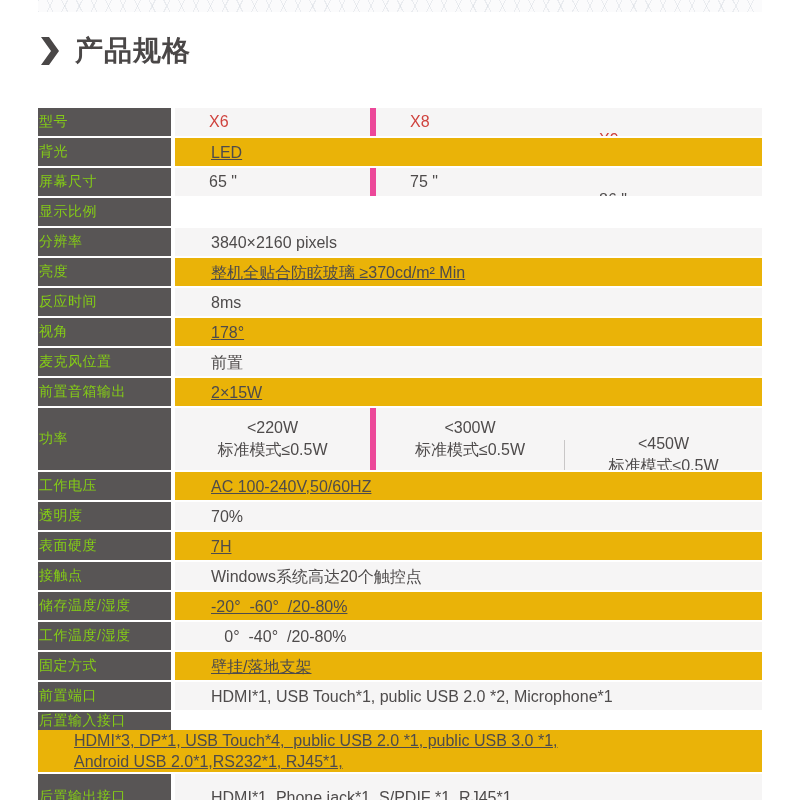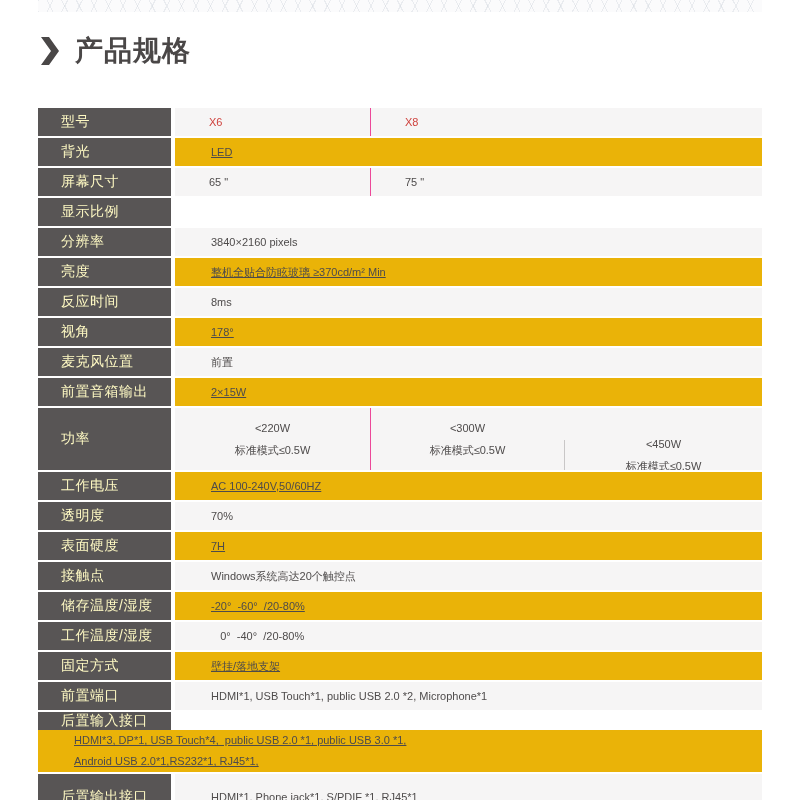--- a/index.html
+++ b/index.html
@@ -27,40 +27,40 @@
     position:absolute;top:108px;left:38px;width:724px;
   }
   .row{
     display:flex;column-gap:4px;margin-bottom:2px;height:28px;
   }
   .row.h62{height:62px;}
   .row.h56{height:60px;flex-direction:column;}
   .row.h46{height:46px;}
   .label{
     width:133px;flex-shrink:0;box-sizing:border-box;
-    background:#585555;color:#fef9c3;
-    font-size:14px;display:flex;align-items:center;padding-left:23px;
+    background:#585555;color:#84cc16;
+    font-size:14px;display:flex;align-items:center;padding-left:1px;
     letter-spacing:0.5px;
   }
   .data-area{
     flex:1;display:flex;align-items:center;
-    font-size:11px;color:#4e4b4b;overflow:hidden;
+    font-size:16px;color:#4e4b4b;overflow:hidden;
   }
   .row.light .data-area{background:#f6f5f5;}
   .row.gray  .data-area{background:#eab308;text-decoration:underline;}
   .value{
     padding-left:36px;white-space:pre-wrap;line-height:21px;
   }
   .data-area.cols{padding:0;align-items:stretch;}
   .cell{
     box-sizing:border-box;display:flex;align-items:center;
     padding-left:34px;white-space:pre-wrap;
   }
   .cell.c1{width:195px;}
-  .cell.c2{width:194px;border-left:1px solid #ec4899;}
+  .cell.c2{width:194px;border-left:6px solid #ec4899;}
   .cell.c3{flex:1;border-left:1px solid #c9c7c7;margin-top:32px;}
   .row.models .cell{color:#cf423d;}
   .row.power .cell{
     justify-content:center;padding-left:0;text-align:center;line-height:22px;
   }
 </style>
 </head>
 <body>
 
 <div class="banner"></div>

